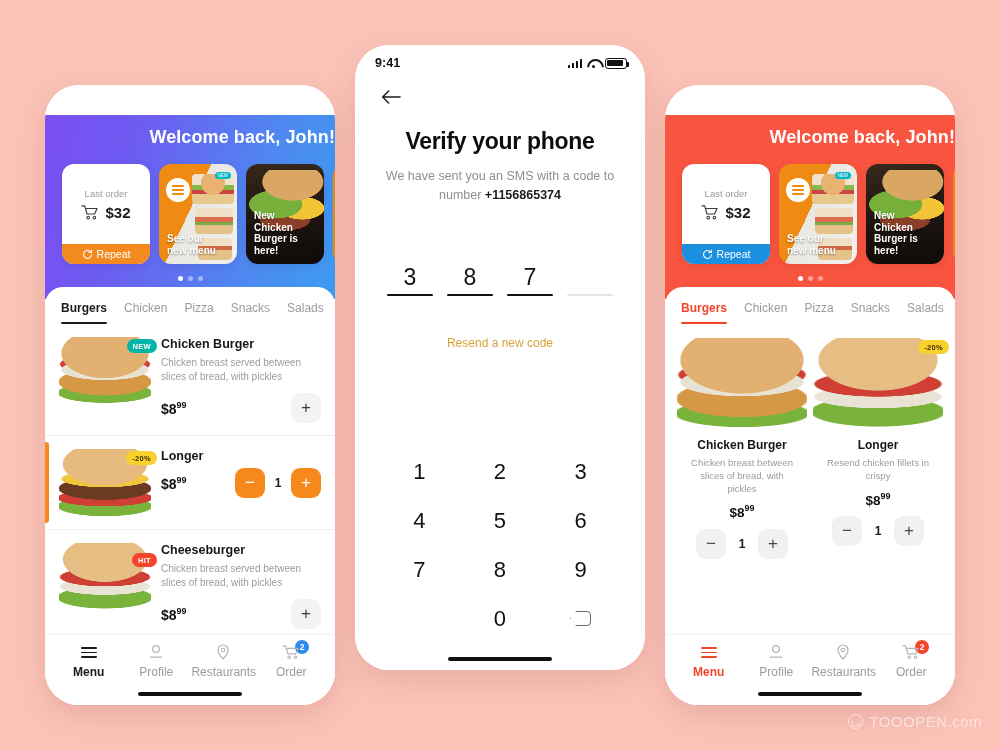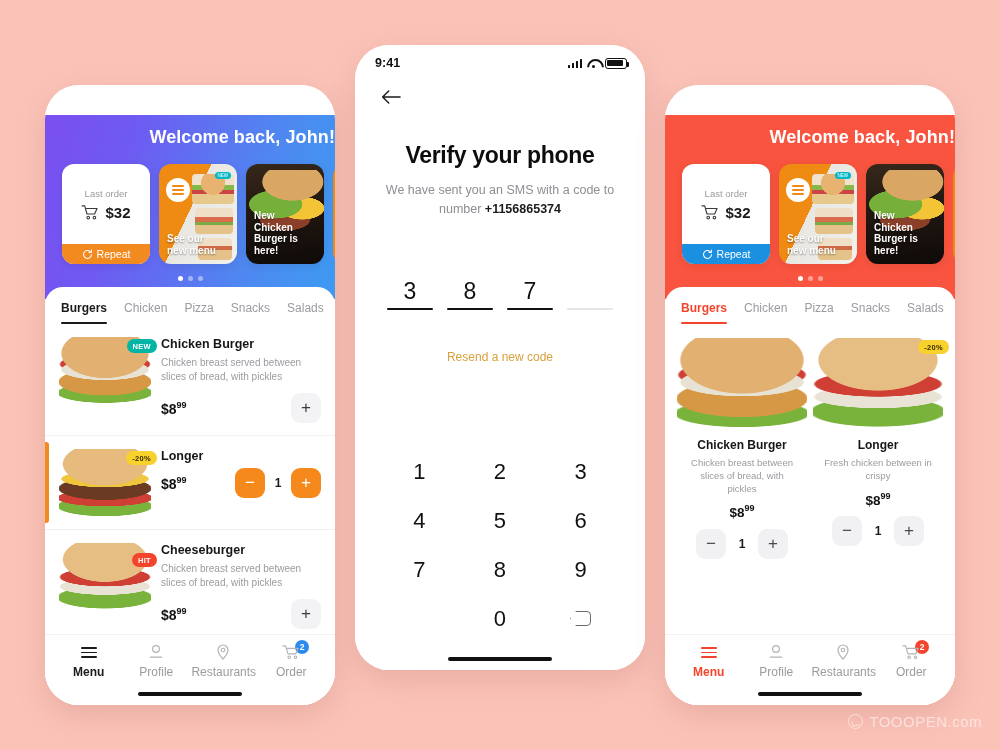--- a/index.html
+++ b/index.html
@@ -192,21 +192,21 @@
   .ico-menu i:nth-child(3){ top: 12px; width: 16px; }
   .nav-badge { position: absolute; top: -4px; right: 16px; min-width: 14px; height: 14px; border-radius: 7px; color: #fff; font-size: 8.5px; font-weight: 700; display: flex; align-items: center; justify-content: center; padding: 0 3px; }
   .nav-badge.blue { background: #2b8aec; }
   .nav-badge.red  { background: #f4452c; }
   .home-indicator { height: 22px; display: flex; align-items: center; justify-content: center; background: #fff; flex: none; }
   .home-indicator i { width: 104px; height: 4px; background: #111; border-radius: 3px; display: block; }
 
   
   .verify { flex: 1; display: flex; flex-direction: column; padding: 0 24px; }
   .back-arrow { font-size: 20px; color: #1b1b1b; padding: 12px 0 0 2px; width: 28px; }
-  .verify-title { font-size: 23px; font-weight: 700; color: #0d0d0d; text-align: center; margin-top: 32px; letter-spacing: -.3px; }
+  .verify-title { font-size: 23px; font-weight: 700; color: #0d0d0d; text-align: center; margin-top: 18px; letter-spacing: -.3px; }
   .verify-sub { font-size: 12.5px; color: #8e8e94; text-align: center; line-height: 1.55; margin-top: 12px; }
   .verify-sub b { color: #1b1b1b; font-weight: 700; }
   .code-row { display: flex; gap: 14px; justify-content: center; margin-top: 56px; }
   .code-cell { width: 46px; text-align: center; }
   .code-digit { font-size: 23px; color: #111; height: 30px; line-height: 30px; }
   .code-line { height: 2.5px; background: #111; border-radius: 2px; margin-top: 2px; }
   .code-line.empty { background: #e6e6e8; }
   .resend { text-align: center; color: #d9a13c; font-size: 12px; margin-top: 40px; }
   .keypad { margin-top: auto; display: grid; grid-template-columns: repeat(3, 1fr); row-gap: 2px; padding-bottom: 6px; }
   .key { height: 47px; display: flex; align-items: center; justify-content: center; font-size: 22px; color: #111; font-weight: 400; }
@@ -589,21 +589,21 @@
               <span class="qty">1</span>
               <span class="step-btn grey">+</span>
             </div>
           </div>
 
           <div class="gcell">
             <div class="gthumb burger-c">
               <span class="badge off">-20%</span>
             </div>
             <div class="g-name">Longer</div>
-            <div class="g-desc">Fresh chicken between in crispy</div>
+            <div class="g-desc">Resend chicken fillets in crispy</div>
             <div class="g-price"><span>$8</span><sup>99</sup></div>
             <div class="g-step">
               <span class="step-btn grey">−</span>
               <span class="qty">1</span>
               <span class="step-btn grey">+</span>
             </div>
           </div>
 
         </div>
 

